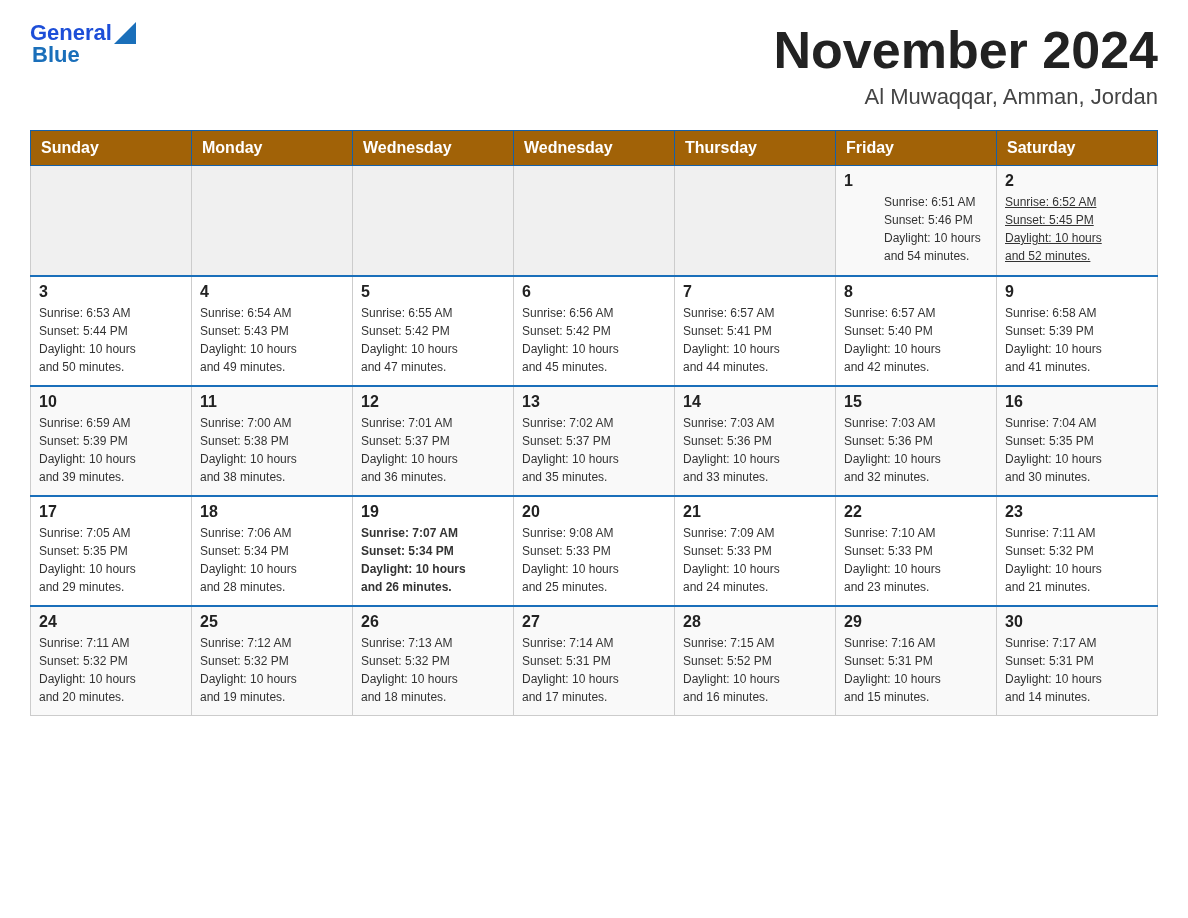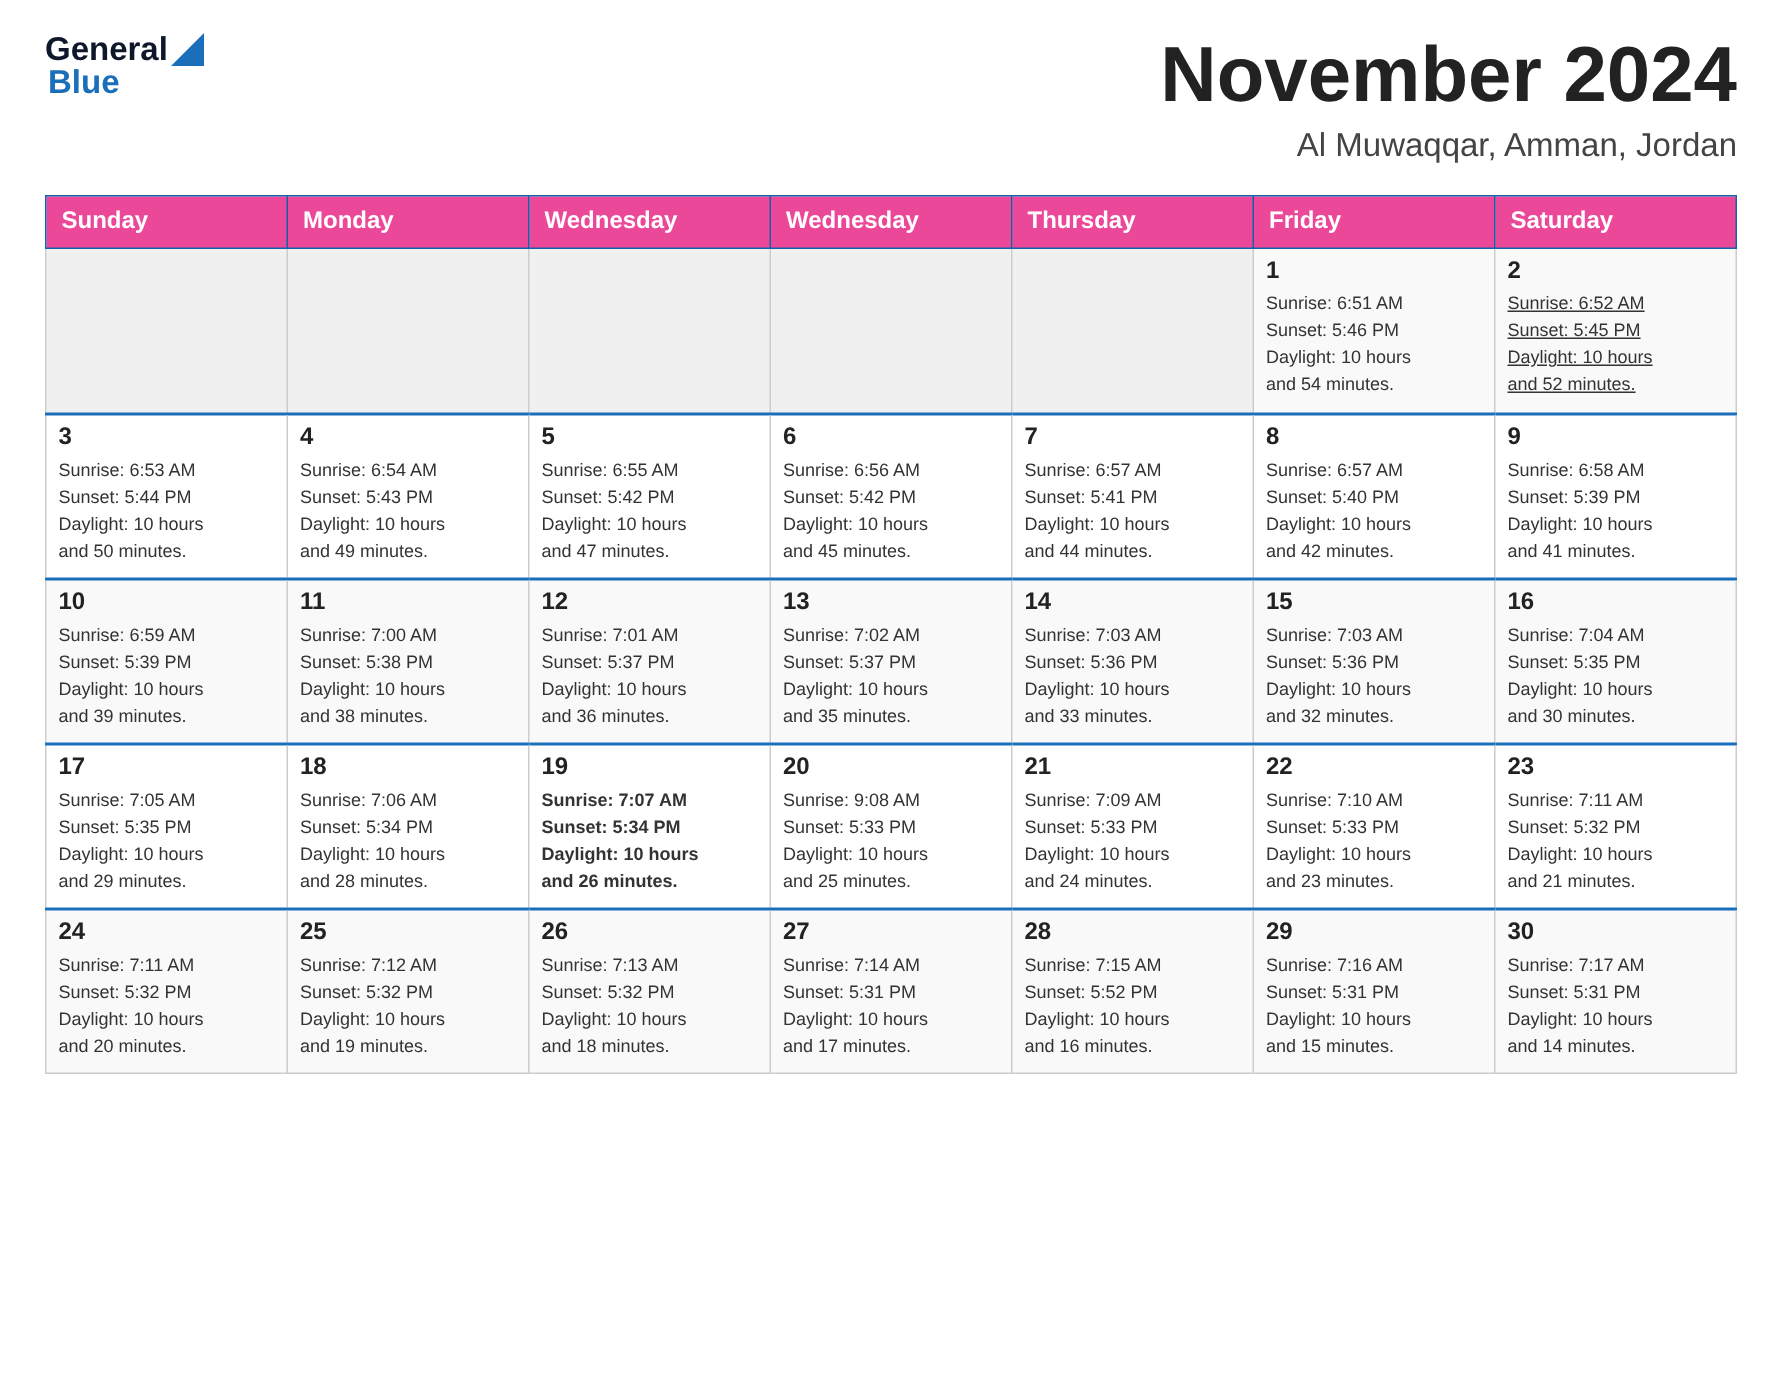--- a/index.html
+++ b/index.html
@@ -17,21 +17,21 @@
       margin-bottom: 20px;
     }
     .logo {
       display: flex;
       align-items: center;
       gap: 4px;
     }
     .logo-text-general {
       font-size: 22px;
       font-weight: bold;
-      color: #0f172a;
+      color: #1d4ed8;
     }
     .logo-text-blue {
       font-size: 22px;
       font-weight: bold;
       color: #1a6fba;
     }
     .title-area {
       text-align: right;
     }
     .month-title {
@@ -43,21 +43,21 @@
       font-size: 22px;
       color: #444;
       margin-top: 4px;
     }
     .calendar-table {
       width: 100%;
       border-collapse: collapse;
       border: 1px solid #999;
     }
     .calendar-table th {
-      background-color: #ec4899;
+      background-color: #a16207;
       color: #fff;
       text-align: left;
       padding: 8px 10px;
       font-size: 16px;
       border: 1px solid #1560a8;
     }
     .calendar-table td {
       vertical-align: top;
       padding: 6px 8px;
       border: 1px solid #ccc;
@@ -126,21 +126,21 @@
   </thead>
   <tbody id="calendar-body">
   <tr>
         <td class="empty-cell"></td>
         <td class="empty-cell"></td>
         <td class="empty-cell"></td>
         <td class="empty-cell"></td>
         <td class="empty-cell"></td>
         <td>
           <span class="day-number">1</span>
-          <div class="day-info" style="white-space: pre-line;">Sunrise: 6:51 AM
+          <div class="day-info" style="white-space: pre-line; margin-left: 40px;">Sunrise: 6:51 AM
 Sunset: 5:46 PM
 Daylight: 10 hours
 and 54 minutes.</div>
         </td>
         <td>
           <span class="day-number">2</span>
           <div class="day-info" style="white-space: pre-line; text-decoration: underline;">Sunrise: 6:52 AM
 Sunset: 5:45 PM
 Daylight: 10 hours
 and 52 minutes.</div>

